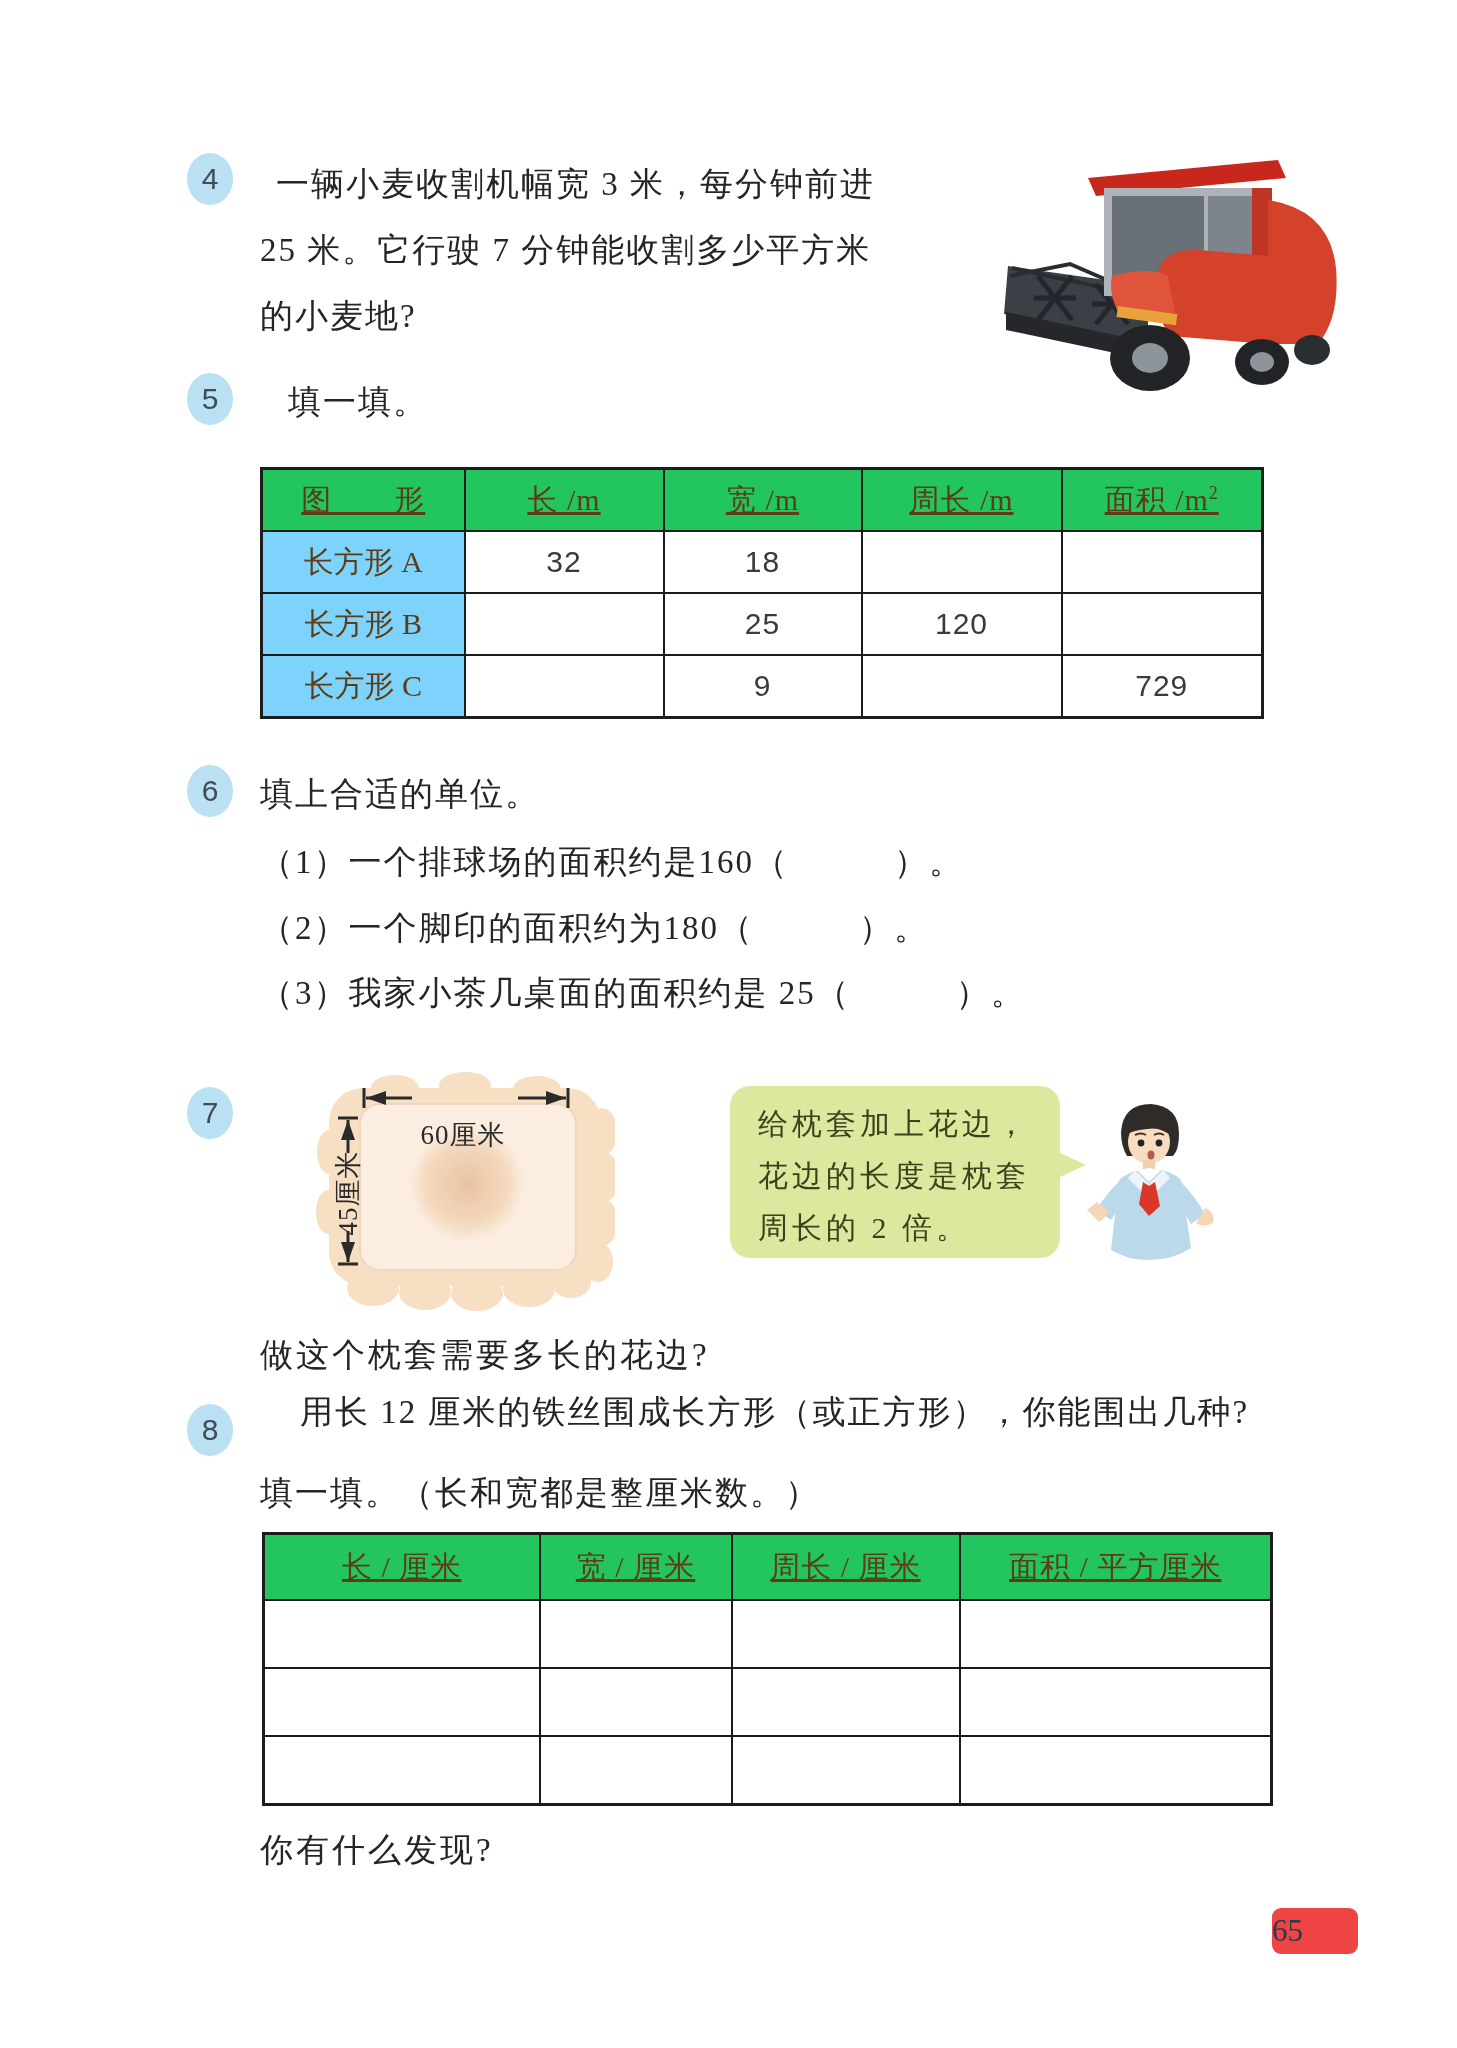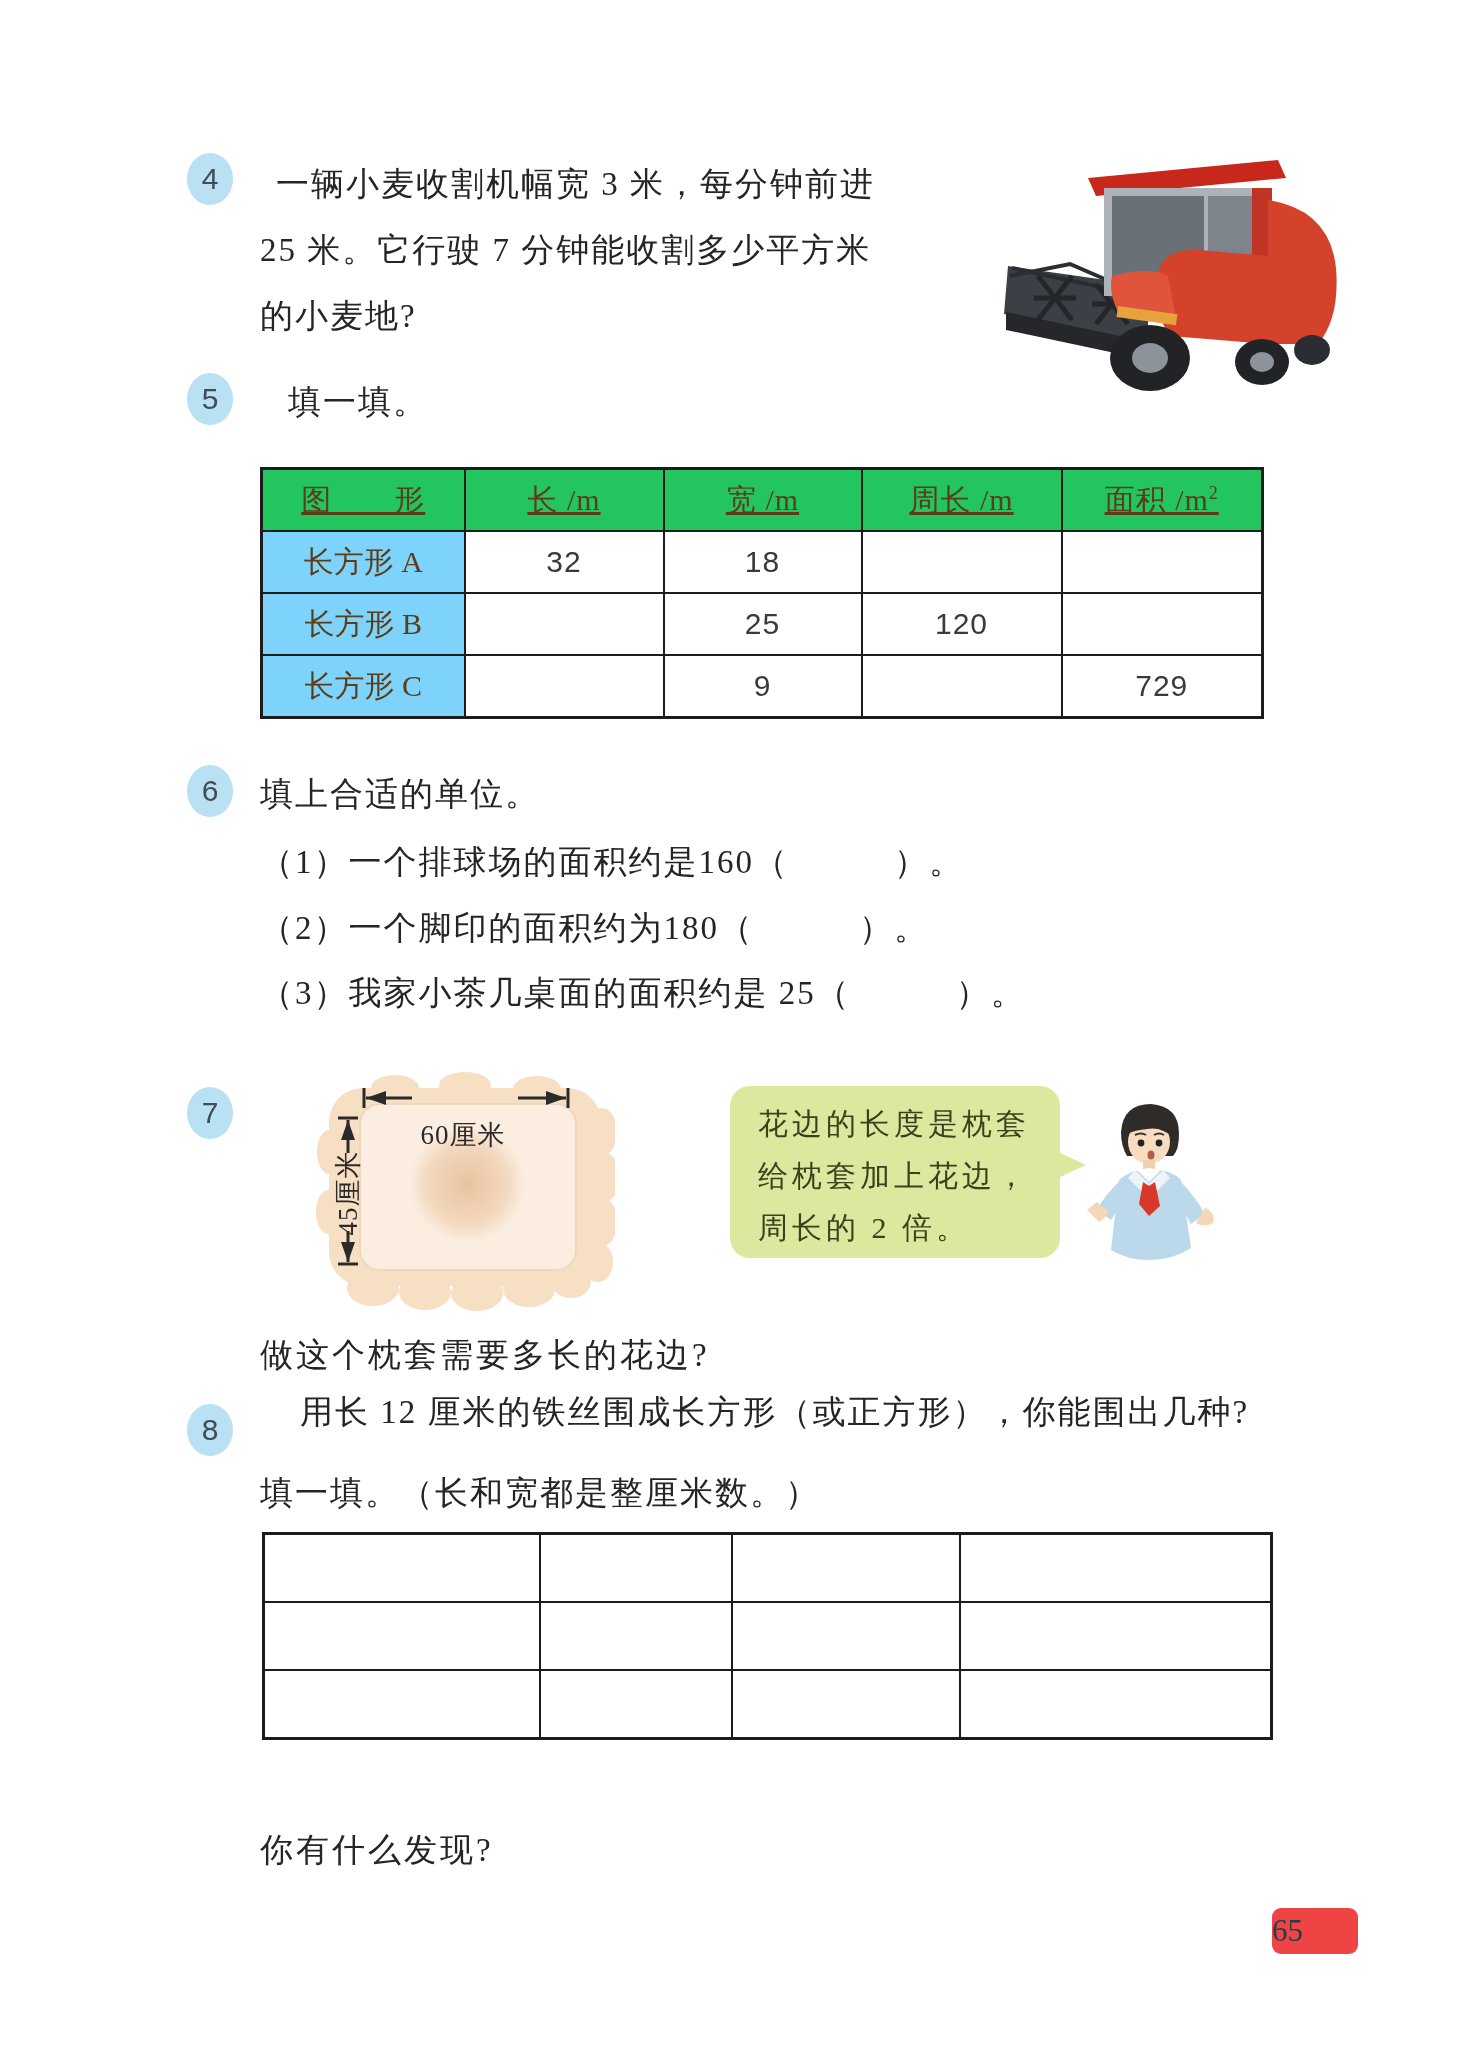--- a/index.html
+++ b/index.html
@@ -186,22 +186,22 @@
       <line x1="12" y1="116" x2="12" y2="147"></line>
     </g>
     <polygon points="12,5 5,25 19,25" fill="#2a2a2a"></polygon>
     <polygon points="12,147 5,127 19,127" fill="#2a2a2a"></polygon>
   </svg>
   <div class="dim dim-v" style="left:288px;top:1175px;">45厘米</div>
 
   <div class="bubble"></div>
   <div class="bubble-tail"></div>
   <div class="bubble-text">
+    <div>给枕套加上花边，</div>
     <div>花边的长度是枕套</div>
-    <div>给枕套加上花边，</div>
     <div>周长的 2 倍。</div>
   </div>
 
   <svg style="left:1085px;top:1098px;" width="135" height="172" viewBox="0 0 135 172">
     <path d="M36,34 Q38,6 66,6 Q94,8 94,36 Q94,52 88,58 L42,58 Q36,48 36,34 Z" fill="#2f2b29"></path>
     <ellipse cx="64" cy="44" rx="21" ry="22" fill="#f7dcc0"></ellipse>
     <path d="M42,36 Q48,18 66,18 Q86,18 89,40 Q76,28 62,31 Q50,32 42,36 Z" fill="#2f2b29"></path>
     <circle cx="56" cy="45" r="3.4" fill="#222222"></circle>
     <circle cx="74" cy="45" r="3.4" fill="#222222"></circle>
     <path d="M50,37 Q56,34 61,37 M69,37 Q74,34 79,37" stroke="#3a332f" stroke-width="2" fill="none"></path>
@@ -227,20 +227,26 @@
   <div class="txt" style="left:260px;top:1471px;">填一填。（长和宽都是整厘米数。）</div>
 
   <table class="t2">
     <colgroup>
         <col style="width:276px">
         <col style="width:192px">
         <col style="width:228px">
         <col style="width:312px">
       </colgroup>
     <tbody>
+        <tr>
+      <th class="hdr">长 / 厘米</th>
+      <th class="hdr">宽 / 厘米</th>
+      <th class="hdr">周长 / 厘米</th>
+      <th class="hdr">面积 / 平方厘米</th>
+    </tr>
     <tr>
       <td class="num"></td>
       <td class="num"></td>
       <td class="num"></td>
       <td class="num"></td>
     </tr>
     <tr>
       <td class="num"></td>
       <td class="num"></td>
       <td class="num"></td>

